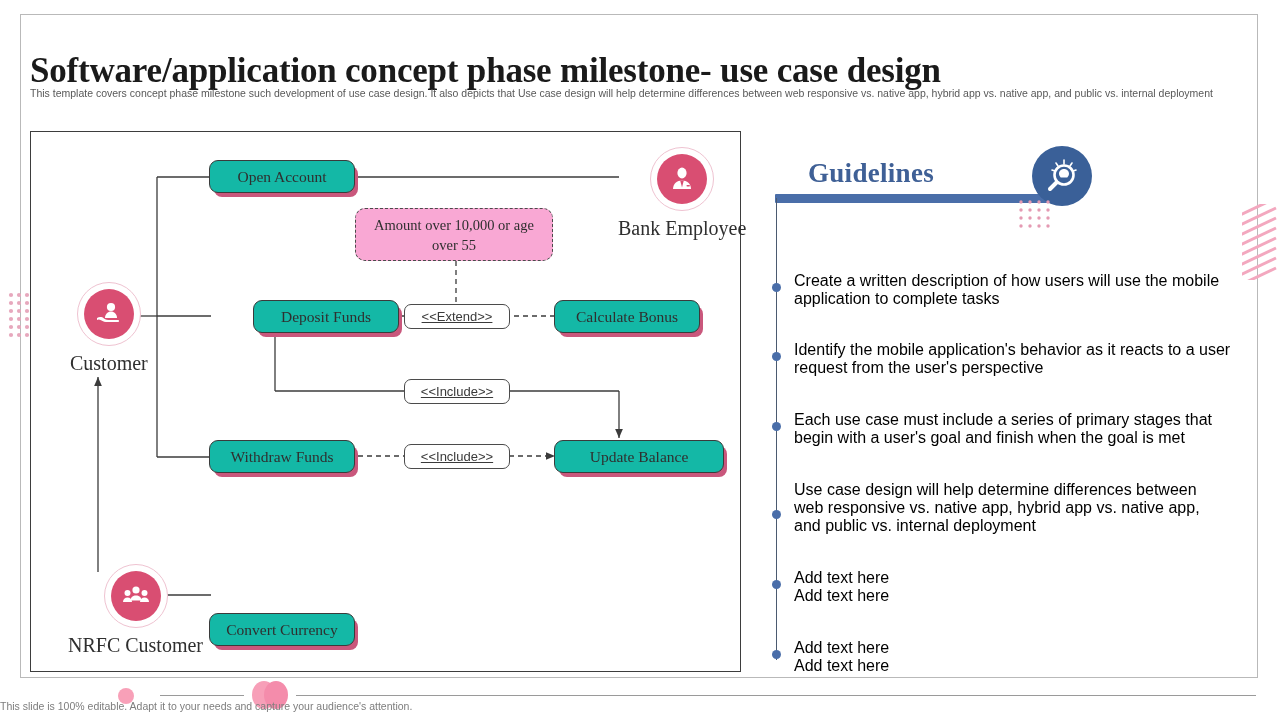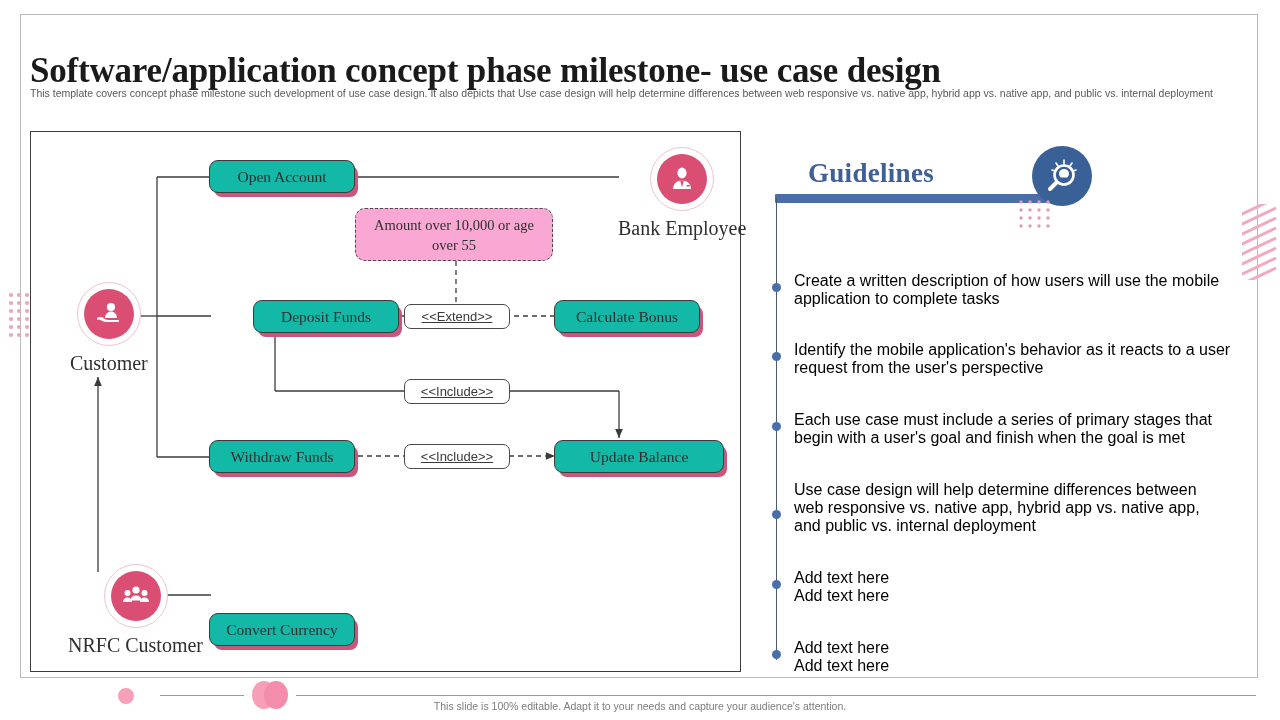--- a/index.html
+++ b/index.html
@@ -265,21 +265,21 @@
   #footer-long-rule {
     position: absolute;
     left: 296px; top: 695px;
     width: 960px; height: 1px;
     background: #9a9a9a;
   }
   #footer-note {
     position: absolute;
     left: 0; top: 700px;
     width: 1280px;
-    text-align: center;
+    text-align: left;
     font-size: 10.5px;
     color: #7d7d7d;
   }
 </style>
 </head>
 <body>
 
 <div id="edge-line-left"></div>
 <div id="edge-line-right"></div>
 <div id="slide-frame"></div>

